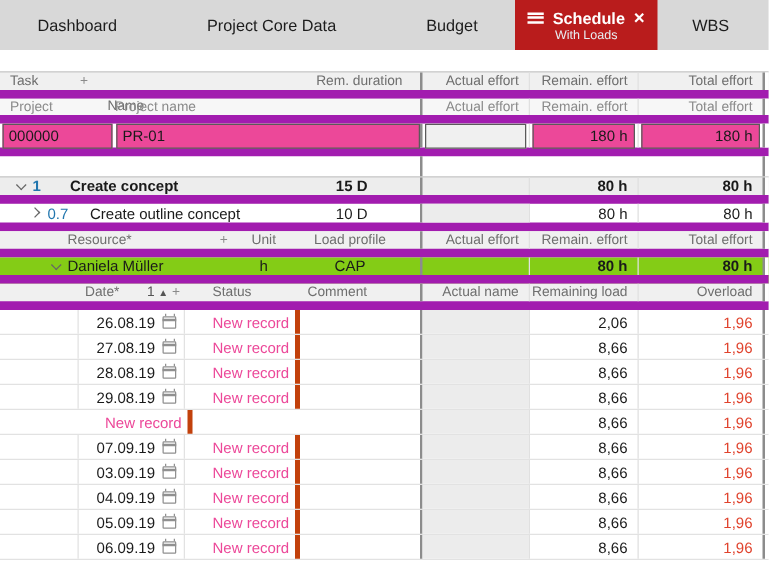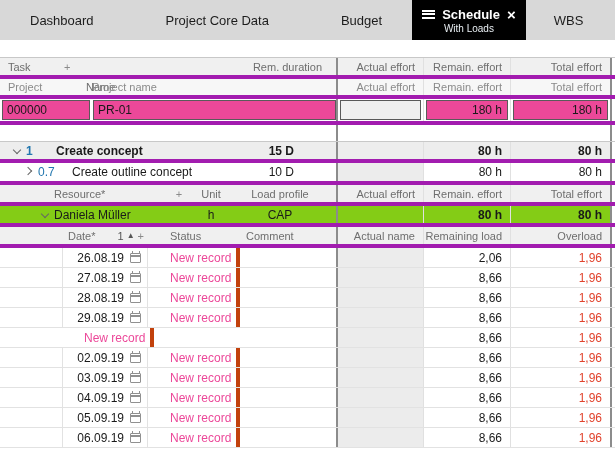--- a/index.html
+++ b/index.html
@@ -8,42 +8,42 @@
     font-family:"Liberation Sans", sans-serif; font-size:12px; color:#1a1a1a;
   }
   
   .tabbar { display:flex; height:40px; background:#d8d8d8; align-items:stretch; }
   .tab { display:flex; align-items:center; justify-content:center; font-size:13px; color:#1c1c1c; cursor:default; }
   .tab.t-dash { padding:0 30px; }
   .tab.t-pcd  { padding:0 42px; }
   .tab.t-bud  { padding:0 30px; }
   .tab.t-wbs  { padding:0 28px; }
   .tab.active {
-    background:#000000; color:#fff; flex-direction:column; justify-content:center;
+    background:#b91c1c; color:#fff; flex-direction:column; justify-content:center;
     padding:0 10px; min-width:108px;
   }
   .tab-main { display:flex; align-items:center; gap:7px; }
   .tab-label { font-weight:bold; font-size:13px; }
   .tab-sub { font-size:10px; margin-top:1px; color:#e8eef2; }
   .close-x { font-size:15px; font-weight:bold; line-height:1; }
   .menu-ic { display:inline-block; width:13px; height:9px; border-top:2px solid #fff; border-bottom:2px solid #fff; position:relative; }
   .menu-ic::after { content:""; position:absolute; left:0; right:0; top:1.5px; height:2px; background:#fff; }
   .spacer { height:17px; background:#fff; }
 
   
   .row { display:flex; width:615px; }
   .left { display:flex; align-items:center; width:338px; border-right:2px solid #8c8c8c; }
   .ra { width:85px; } .rr { width:87px; border-left:1px solid #e0e0e0; }
   .rt { width:102px; border-left:1px solid #e0e0e0; border-right:2px solid #8c8c8c; }
   .edge { width:3px; background:#fff; }
   .rcell { display:flex; align-items:center; justify-content:flex-end; padding-right:8px; }
   .h22{height:22px;} .h20{height:20px;} .h26{height:26px;} .h16{height:16px;} .h21{height:21px;} .hd20{height:20px;}
   .hdr { background:#f0f0f0; color:#6e6e6e; font-size:11px; }
   .hdr2 { background:#f7f7f7; color:#8a8a8a; font-size:11px; }
-  .bb { border-bottom:4px solid #a21caf; }
+  .bb { border-bottom:7px solid #a21caf; }
   .bt { border-top:1px solid #c8c8c8; }
   .b { font-weight:bold; }
 
   
   .th-task{ padding-left:8px; width:64px; } .th-plus{ width:22px; color:#8a8a8a; }
   .th-name{ flex:1;margin-top:40px; } .th-dur{ width:104px; text-align:right; padding-right:14px; }
   
   .th-proj{ padding-left:8px; width:92px; } .th-pname{ flex:1; }
 
   
@@ -311,21 +311,21 @@
   <div class="ra rcell ro"></div>
   <div class="rr rcell">8,66</div>
   <div class="rt rcell ovl">1,96</div>
   <div class="edge"></div>
 </div>
 
 <div class="row hd20 drow">
   <div class="left">
     <div class="d-gutter"></div>
     <div class="d-date">
-        <span>02.09.19</span>
+        <span>07.09.19</span>
         <span class="cal"></span>
       </div>
     <div class="d-status">New record</div>
     <div class="d-comment"></div>
   </div>
   <div class="ra rcell ro"></div>
   <div class="rr rcell">8,66</div>
   <div class="rt rcell ovl">1,96</div>
   <div class="edge"></div>
 </div>

